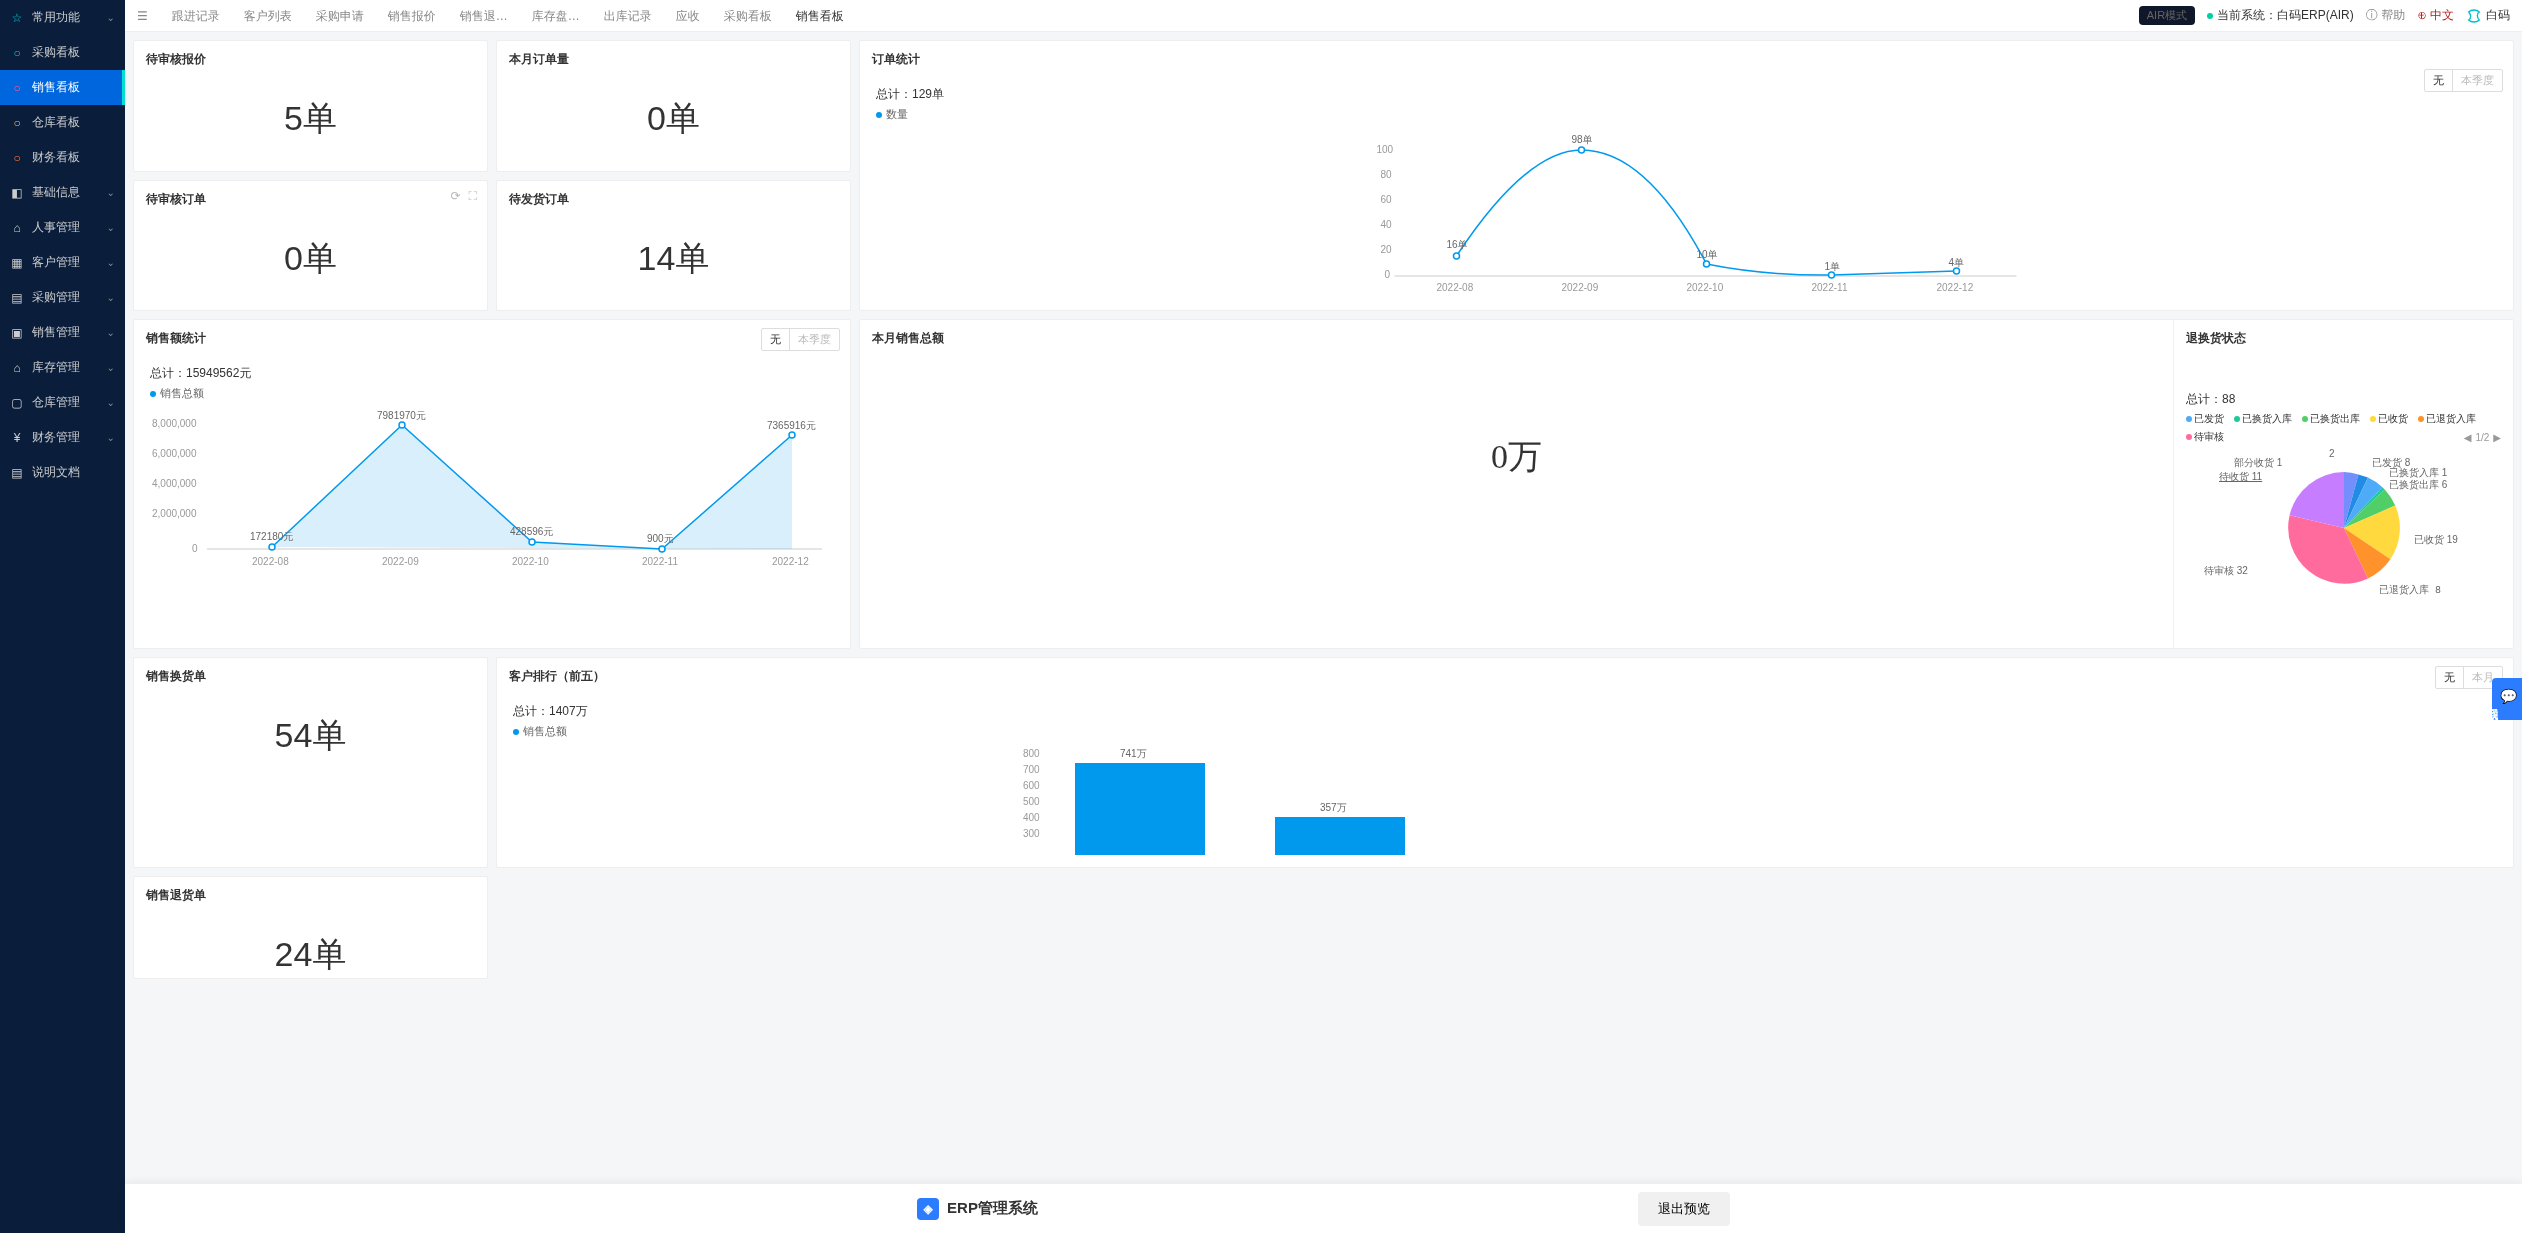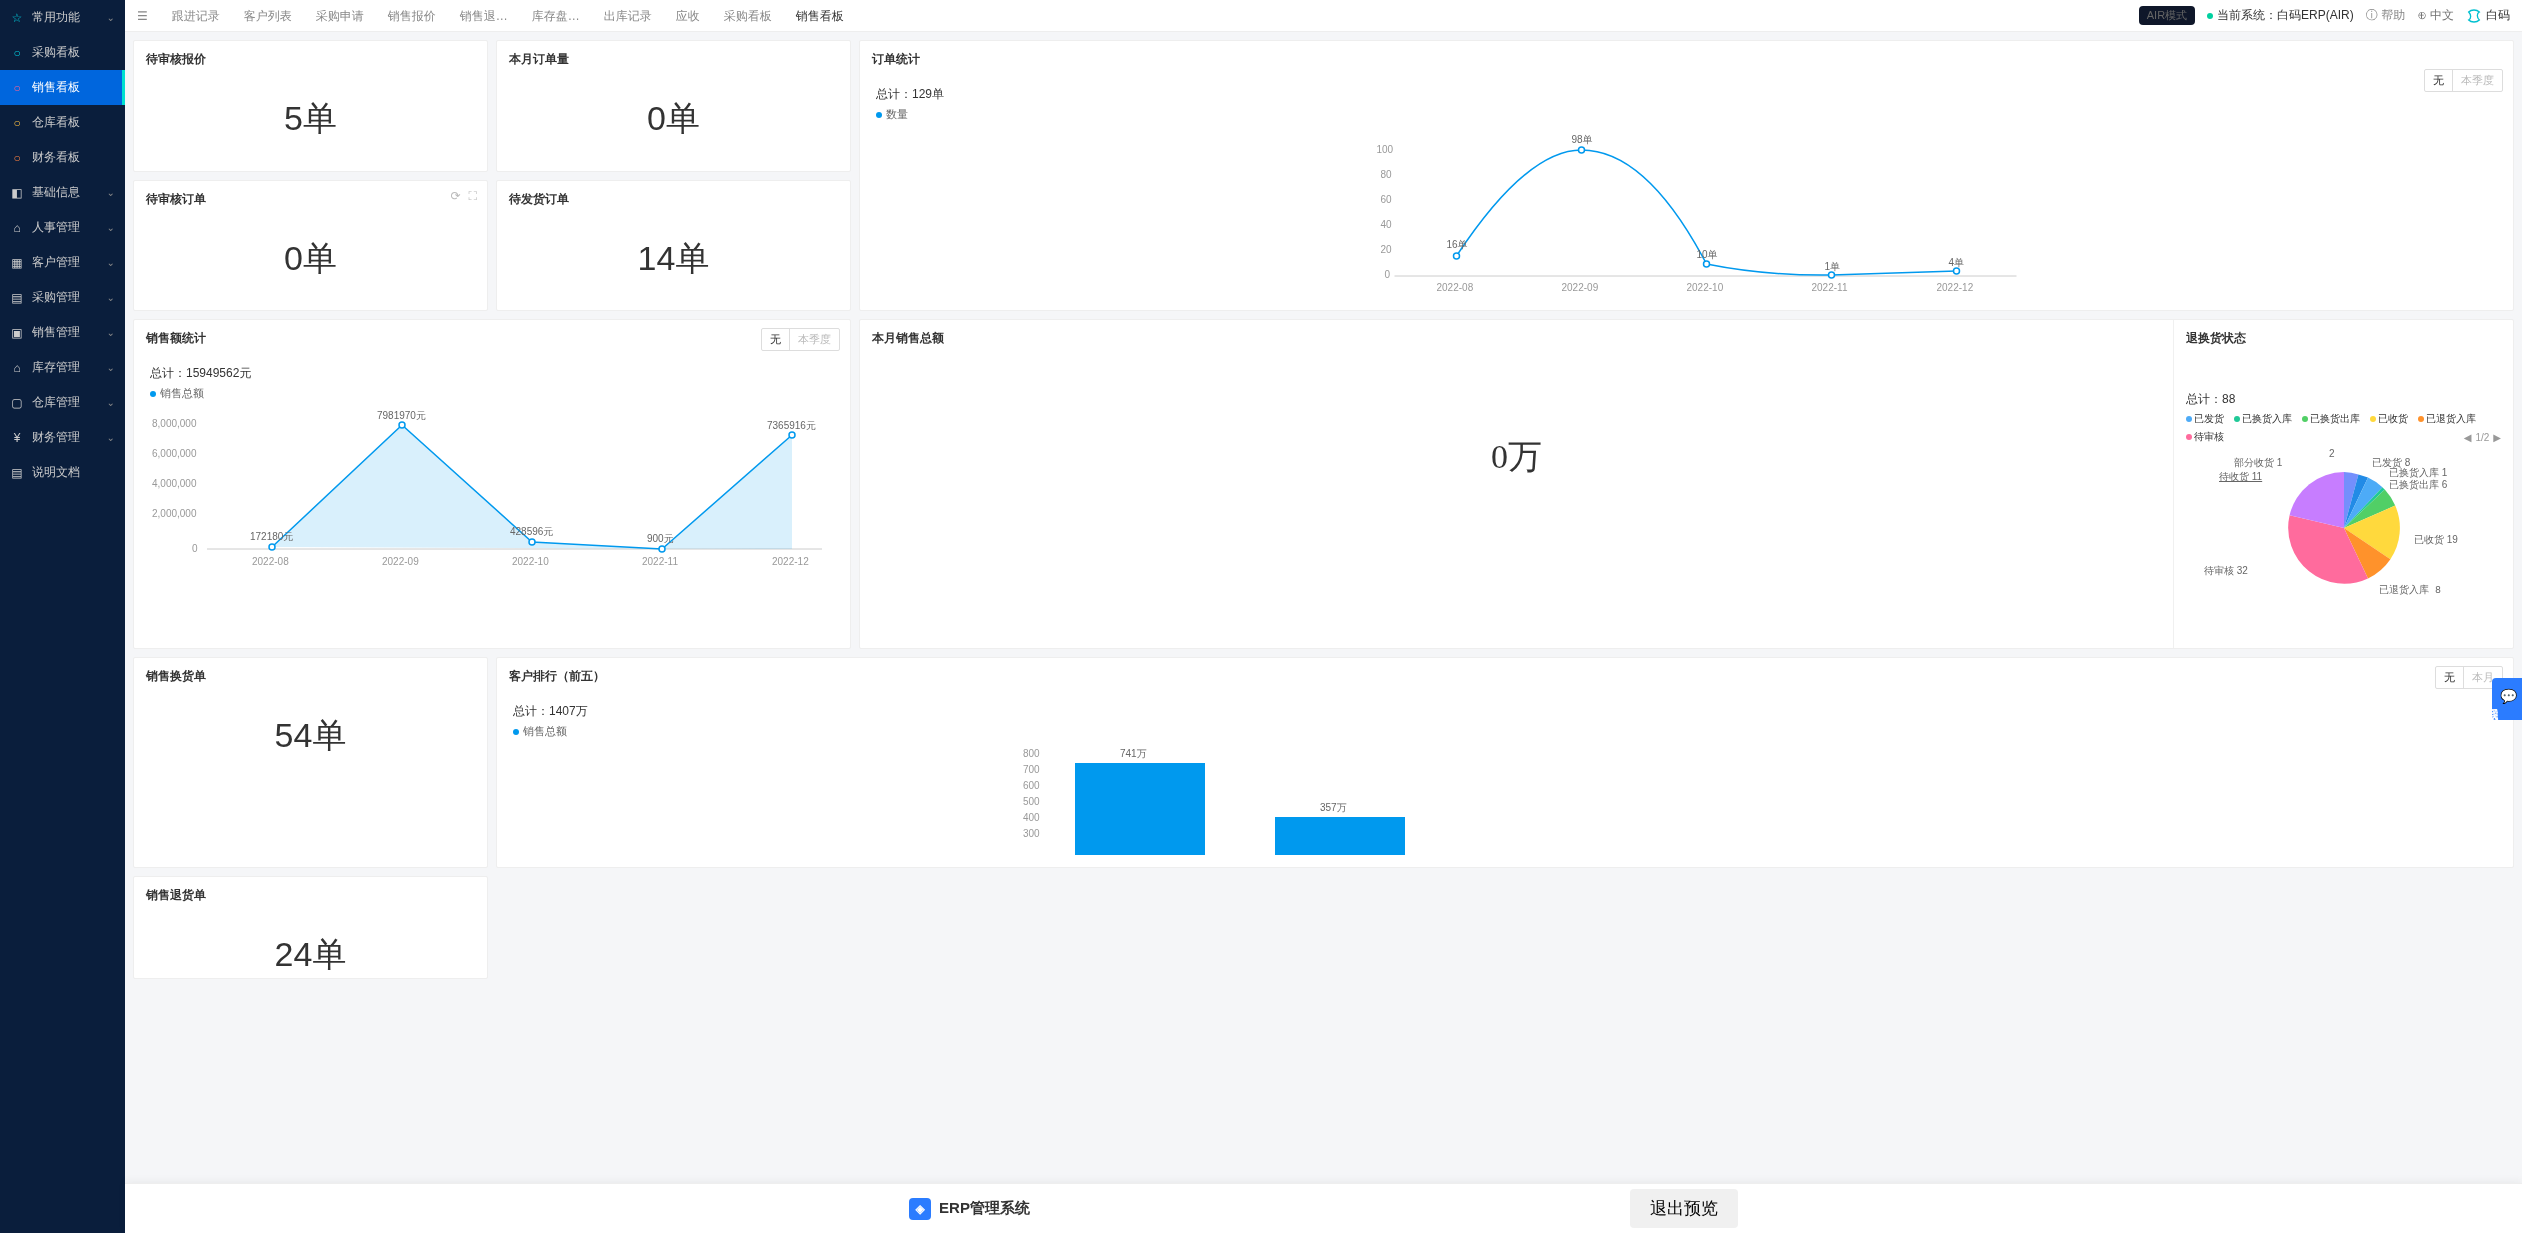--- a/index.html
+++ b/index.html
@@ -57,21 +57,21 @@
 .pie-header { padding:10px 12px 4px; font-weight:600;}
 .pie-total { padding:0 12px 4px; font-size:12px;margin-top:40px;}
 .pie-legend { display:flex; flex-wrap:wrap; gap:4px 10px; padding:0 12px 4px; font-size:10px; align-items:center;}
 .pie-legend .ld { width:6px;height:6px;border-radius:50%;display:inline-block;margin-right:2px;}
 .pie-nav { margin-left:auto; color:#999; font-size:10px; display:flex; align-items:center; gap:4px;}
 
 
 .footer { height: 50px; background: #fff; border-top: 1px solid #eee; display: flex; align-items: center; justify-content: center; gap: 600px; position: relative; box-shadow: 0 -2px 8px rgba(0,0,0,.05);}
 .footer-title { display:flex; align-items:center; gap:8px; font-size:15px; font-weight:600;}
 .footer-logo { width:22px;height:22px;background:#2b7cff;border-radius:4px;display:flex;align-items:center;justify-content:center;color:#fff;font-size:12px;}
-.exit-btn { background:#f0f0f0; border:none; padding:8px 20px; border-radius:4px; cursor:pointer; font-size:17px;}
+.exit-btn { background:#f0f0f0; border:none; padding:8px 20px; border-radius:4px; cursor:pointer; font-size:13px;}
 
 
 .contact-float { position: fixed; right: 0; top: 55%; width: 30px; background: #2b7cff; color: #fff; writing-mode: vertical-rl; text-align: center; padding: 10px 4px; font-size: 12px; border-radius: 4px 0 0 4px; cursor:pointer;}
 .contact-float .cicon { writing-mode: horizontal-tb; margin-bottom: 6px; font-size:14px;}
 
 
 .pie-wrap { position:relative; height:200px;}
 .pie-label { position:absolute; font-size:10px; color:#666; white-space:nowrap;}
 </style>
 </head>
@@ -159,21 +159,21 @@
         <span class="tab">库存盘…</span>
         <span class="tab">出库记录</span>
         <span class="tab">应收</span>
         <span class="tab">采购看板</span>
         <span class="tab active">销售看板</span>
       </div>
       <div class="top-right">
         <span class="air-badge">AIR模式</span>
         <span><span class="sys-dot"></span><span>当前系统：</span><span>白码ERP(AIR)</span></span>
         <span style="color:#888;">ⓘ <span>帮助</span></span>
-        <span style="color:#737373;">⊕ <span>中文</span></span>
+        <span style="color:#b91c1c;">⊕ <span>中文</span></span>
         <span class="brand">
           <svg class="brand-logo" viewBox="0 0 24 24">
               <path d="M4 6c4-4 12-4 16 0-4 2-4 8 0 12-4 4-12 4-16 0 4-2 4-8 0-12z" fill="none" stroke="#00c0d0" stroke-width="2"></path>
             </svg>
           <span>白码</span>
         </span>
       </div>
     </div>
 
     <div class="content">

